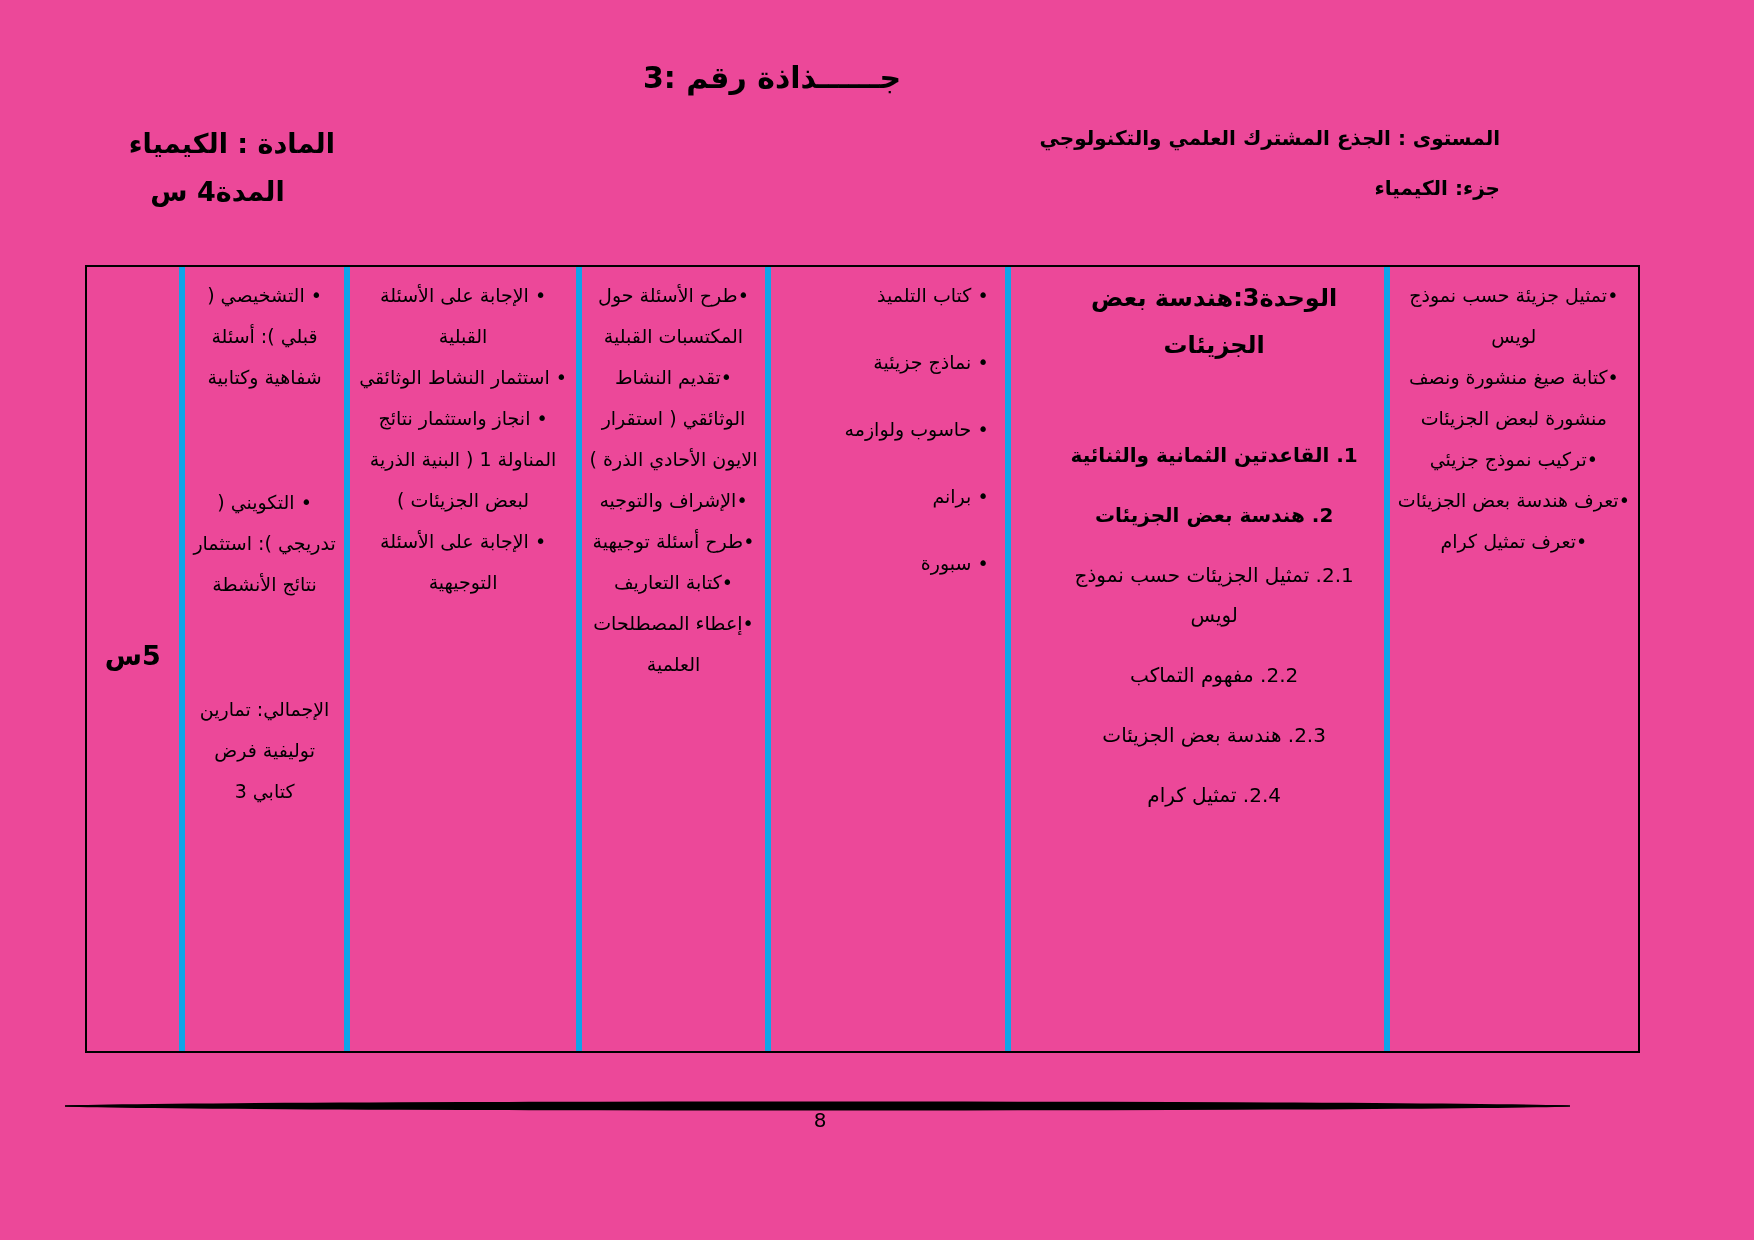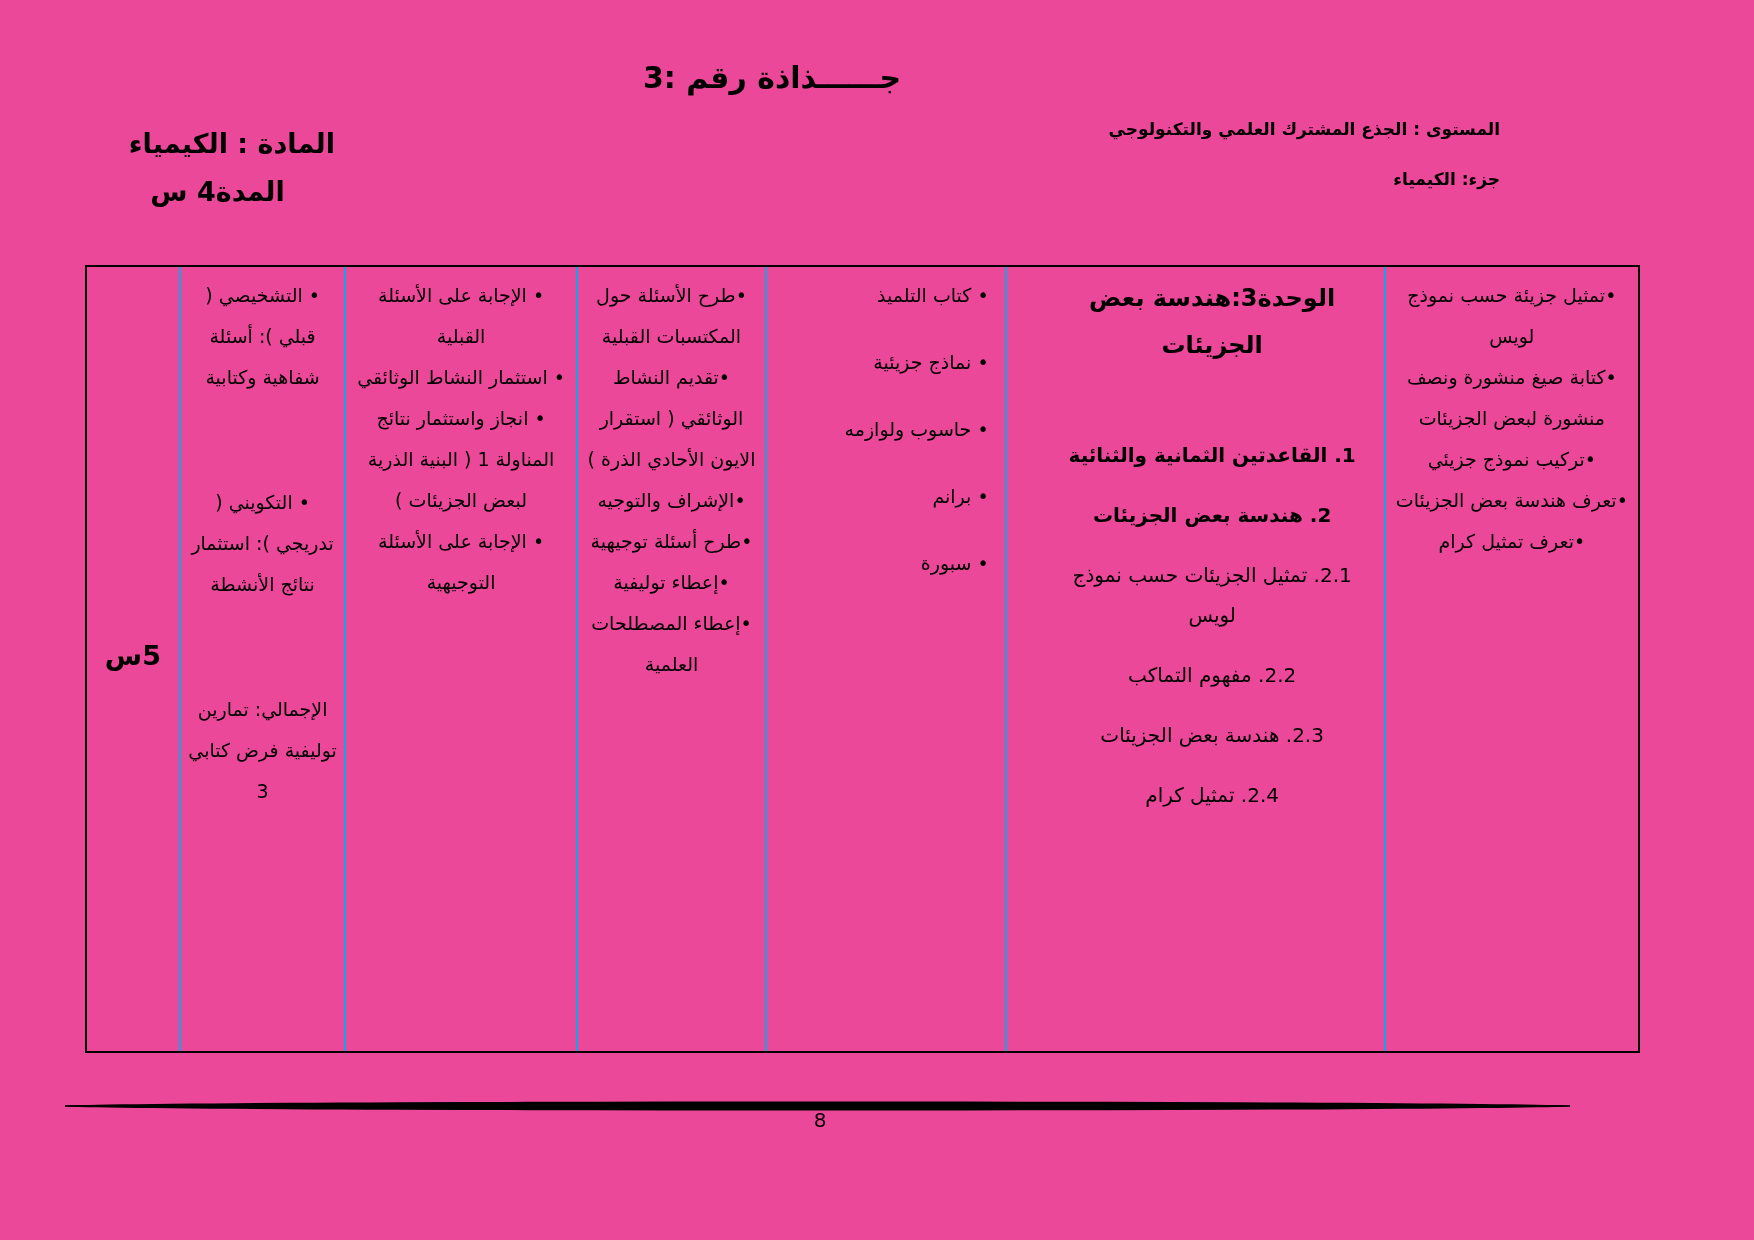--- a/index.html
+++ b/index.html
@@ -12,43 +12,43 @@
     overflow:hidden;
     direction:rtl;
   }
   
   .doc-title{
     position:absolute;top:60px;left:577px;width:390px;
     text-align:center;font-size:30px;font-weight:bold;
     letter-spacing:0px;white-space:nowrap;
   }
   .header-right{
-    position:absolute;top:104px;right:254px;width:480px;
-    text-align:right;font-size:17px;font-weight:bold;line-height:50px;
+    position:absolute;top:113px;right:254px;width:480px;
+    text-align:right;font-size:20px;font-weight:bold;line-height:50px;
   }
   .header-right .line2{text-align:right;}
   .header-left{
     position:absolute;top:120px;left:100px;width:235px;
     font-size:27px;font-weight:bold;line-height:48px;
   }
   .header-left .line1{text-align:right;}
   .header-left .line2{text-align:center;}
   
   .sheet-table{
     position:absolute;top:265px;left:85px;
     width:1555px;height:788px;
     border:2px solid #000;
     box-sizing:border-box;
     display:flex;flex-direction:row;
     direction:rtl;
     font-size:19px;line-height:41px;
   }
   .col{
     box-sizing:border-box;
-    border-left:2px solid #0ea5e9;
+    border-left:6px solid #0ea5e9;
     padding:8px 6px;
     overflow:hidden;
   }
   .col:last-child{border-left:none;}
   .col-objectives{width:255px;}
   .col-content{width:380px;padding-left:40px;}
   .col-aids{width:240px;}
   .col-teacher{width:190px;}
   .col-learner{width:232px;}
   .col-assessment{width:166px;}
@@ -120,21 +120,21 @@
         <div class="para">• حاسوب ولوازمه</div>
         <div class="para">• برانم</div>
         <div class="para">• سبورة</div>
       </div>
 
     <div class="col col-teacher">
         <div class="para">•طرح الأسئلة حول المكتسبات القبلية</div>
         <div class="para">•تقديم النشاط الوثائقي ( استقرار الايون الأحادي الذرة )</div>
         <div class="para">•الإشراف والتوجيه</div>
         <div class="para">•طرح أسئلة توجيهية</div>
-        <div class="para">•إعطاء توليفية</div>
+        <div class="para">•كتابة التعاريف</div>
         <div class="para">•إعطاء المصطلحات العلمية</div>
       </div>
 
     <div class="col col-learner">
         <div class="para">• الإجابة على الأسئلة القبلية</div>
         <div class="para">• استثمار النشاط الوثائقي</div>
         <div class="para">• انجاز واستثمار نتائج المناولة 1 ( البنية الذرية لبعض الجزيئات )</div>
         <div class="para">• الإجابة على الأسئلة التوجيهية</div>
       </div>
 

